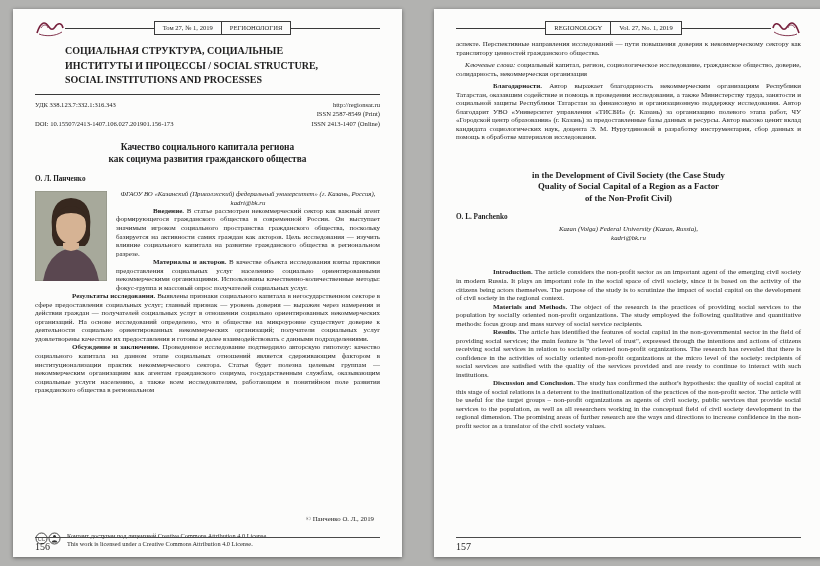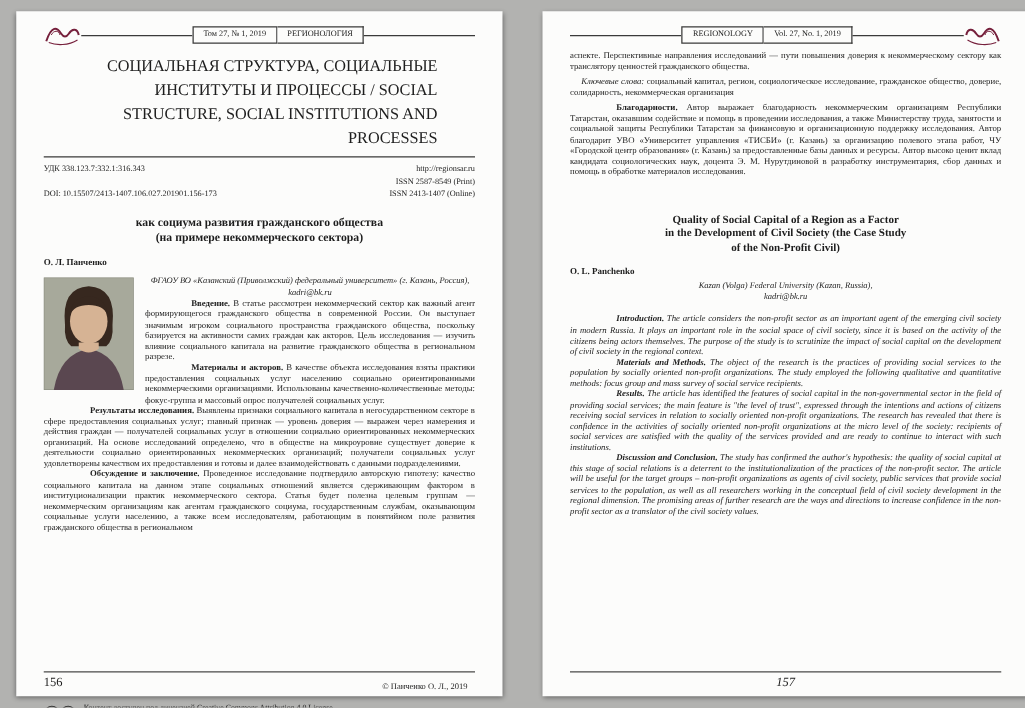--- a/index.html
+++ b/index.html
@@ -25,21 +25,21 @@
   .hline { flex:1; height:0; border-top:1px solid #3a3a3a; }
   .hbox {
     border:1px solid #3a3a3a; font-size:6.6px; line-height:1;
     padding:2.5px 8px; white-space:nowrap; background:#fcfcfb;
   }
   .hbox + .hbox { border-left:none; }
   .ornament { width:30px; height:18px; flex:0 0 auto; }
   .ornament.flip svg { transform:scaleX(-1); }
 
   .section-title {
-    font-weight:normal; text-align:right; font-size:13px; line-height:1.45;
+    font-weight:bold; text-align:left; font-size:10px; line-height:1.45;
     padding:4px 30px 6px; border-bottom:1px solid #3a3a3a;
   }
   .meta { display:flex; justify-content:space-between; margin-top:5px; font-size:6.6px; }
   .meta-left  { display:flex; flex-direction:column; justify-content:space-between; line-height:1.5; }
   .meta-right { text-align:right; line-height:1.5; }
 
   .art-title { text-align:center; font-weight:bold; font-size:9.4px; line-height:1.3; margin-top:12px; }
   .art-title span { display:block; }
   .art-title.en { margin-top:28px; font-size:8.8px; }
 
@@ -56,27 +56,27 @@
 
   .ru-block { margin-top:6px; min-height:322px; }
   .photo { float:left; width:72px; height:90px; margin:2px 9px 4px 0; }
   .photo svg { display:block; }
 
   .copyright { text-align:right; font-size:6.8px; margin-top:4px; padding-right:6px; }
 
   .license { display:flex; align-items:center; gap:6px; margin-top:10px; font-size:6.3px; line-height:1.3; }
   .cc-icon { flex:0 0 auto; }
 
-  .en-abs { margin-top:9px;font-style:italic; }
+  .en-abs { margin-top:26px; }
 
   .pfoot {
     position:absolute; left:22px; right:22px; bottom:5px;
     border-top:1px solid #4a4a4a; padding-top:3px; font-size:10px;
   }
-  .pfoot.num-right { text-align:center;font-style:italic; }
+  .pfoot.num-right { text-align:left; }
 </style>
 </head>
 <body>
 
 <div class="page left">
 
   <div class="phead">
     <span class="ornament">
       <svg width="30" height="18" viewBox="0 0 30 18">
         <path d="M2 14 C6 2 10 2 14 8 C16 11 18 11 20 8 C23 3 27 4 28 9" fill="none" stroke="#76203c" stroke-width="1.6"></path>
@@ -98,22 +98,22 @@
       <div>DOI: 10.15507/2413-1407.106.027.201901.156-173</div>
     </div>
     <div class="meta-right">
       <div>http://regionsar.ru</div>
       <div>ISSN 2587-8549 (Print)</div>
       <div>ISSN 2413-1407 (Online)</div>
     </div>
   </div>
 
   <div class="art-title">
+    <span>Качество социального капитала региона</span>
     <span>как социума развития гражданского общества</span>
-    <span>(на примере некоммерческого сектора)</span>
   </div>
 
   <div class="author">О. Л. Панченко</div>
 
   <div class="ru-block bodytext">
     <div class="photo">
       <svg width="72" height="90" viewBox="0 0 72 90">
         <rect width="72" height="90" fill="#a7a99b"></rect>
         <rect width="72" height="90" fill="none" stroke="#8b8d80" stroke-width="1"></rect>
         <path d="M17 38 Q14 8 36 7 Q58 8 55 38 Q56 50 50 55 L22 55 Q16 50 17 38 Z" fill="#37281f"></path>
@@ -172,22 +172,22 @@
     </span>
   </div>
 
   <div class="bodytext">
     <p class="noindent">аспекте. Перспективные направления исследований — пути повышения доверия к некоммерческому сектору как транслятору ценностей гражданского общества.</p>
     <p class="kw"><i class="kwlabel">Ключевые слова:</i> <span>социальный капитал, регион, социологическое исследование, гражданское общество, доверие, солидарность, некоммерческая организация</span></p>
     <p class="ack"><b class="lead">Благодарности.</b> <span>Автор выражает благодарность некоммерческим организациям Республики Татарстан, оказавшим содействие и помощь в проведении исследования, а также Министерству труда, занятости и социальной защиты Республики Татарстан за финансовую и организационную поддержку исследования. Автор благодарит УВО «Университет управления «ТИСБИ» (г. Казань) за организацию полевого этапа работ, ЧУ «Городской центр образования» (г. Казань) за предоставленные базы данных и ресурсы. Автор высоко ценит вклад кандидата социологических наук, доцента Э. М. Нурутдиновой в разработку инструментария, сбор данных и помощь в обработке материалов исследования.</span></p>
   </div>
 
   <div class="art-title en">
+    <span>in the Development of Civil Society (the Case Study</span>
     <span>Quality of Social Capital of a Region as a Factor</span>
-    <span>in the Development of Civil Society (the Case Study</span>
     <span>of the Non-Profit Civil)</span>
   </div>
 
   <div class="author">O. L. Panchenko</div>
 
   <div class="affil">
     <span>Kazan (Volga) Federal University (Kazan, Russia),</span><br>
     <span>kadri@bk.ru</span>
   </div>
 

